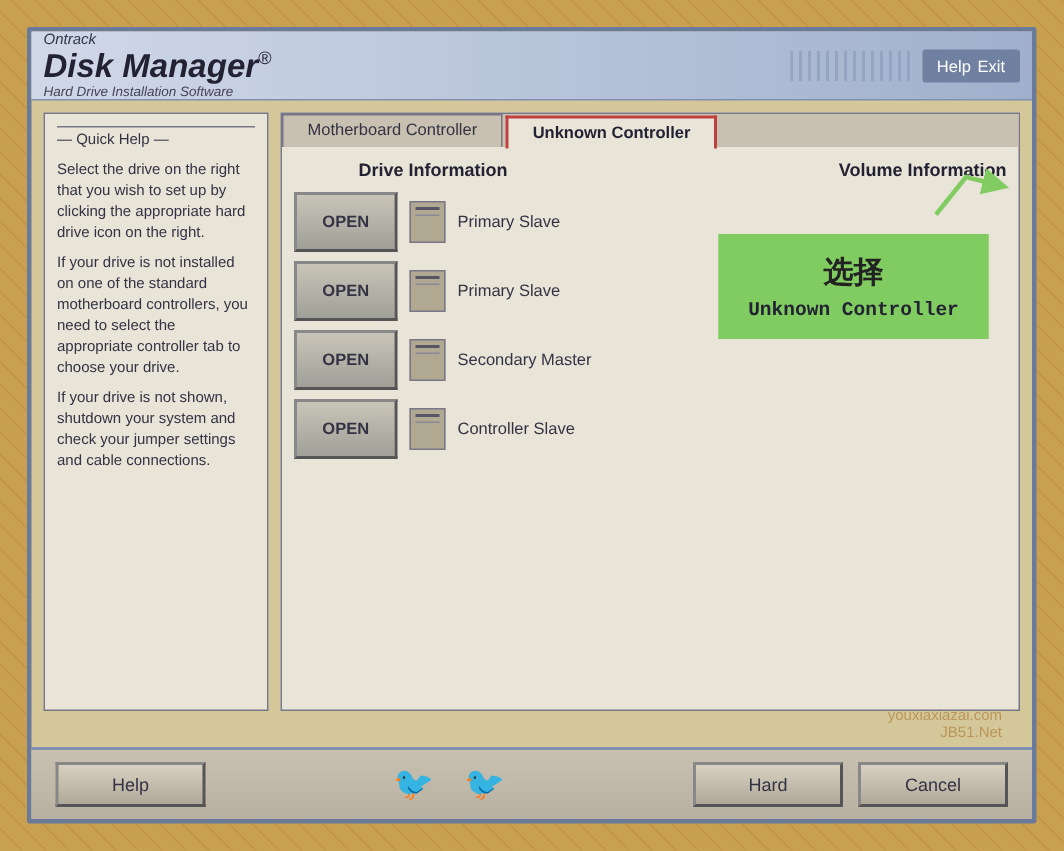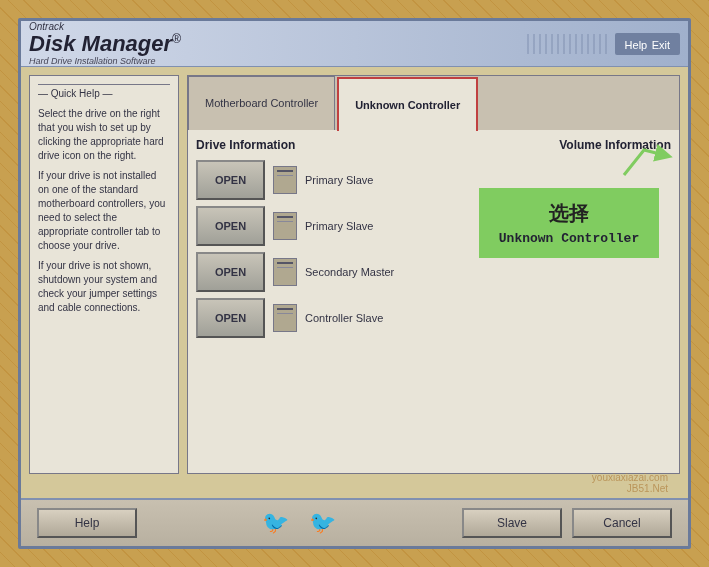--- a/index.html
+++ b/index.html
@@ -134,21 +134,21 @@
       background: #e8e4d8;
     }
 
     .tabs {
       display: flex;
       background: #c8c0b0;
       gap: 0;
     }
 
     .tab {
-      padding: 20px 16px;
+      padding: 4px 16px;
       font-size: 11px;
       cursor: pointer;
       border: 1px solid #778;
       border-bottom: none;
       background: #c8c0b0;
       color: #334;
       margin-right: 2px;
     }
 
     .tab.active {
@@ -170,20 +170,21 @@
     .panel-header {
       display: flex;
       justify-content: space-between;
       margin-bottom: 8px;
     }
 
     .col-header {
       font-size: 12px;
       font-weight: bold;
       color: #223;
+      margin-left: 43px;
     }
 
     .drive-list {
       display: flex;
       flex-direction: column;
       gap: 6px;
     }
 
     .drive-row {
       display: flex;
@@ -416,21 +417,21 @@
     </div>
   </div>
 
   <div class="bottom-bar">
     <button class="bottom-btn">Help</button>
     <div class="bottom-center">
       <span class="footer-icon">🐦</span>
       <span class="footer-icon">🐦</span>
     </div>
     <div style="display:flex; gap:10px;">
-      <button class="bottom-btn">Slave</button>
+      <button class="bottom-btn">Hard</button>
       <button class="bottom-btn">Cancel</button>
     </div>
   </div>
 
   <div class="watermark">
     <div>youxiaxiazai.com</div>
     <div>JB51.Net</div>
   </div>
 </div>
 

